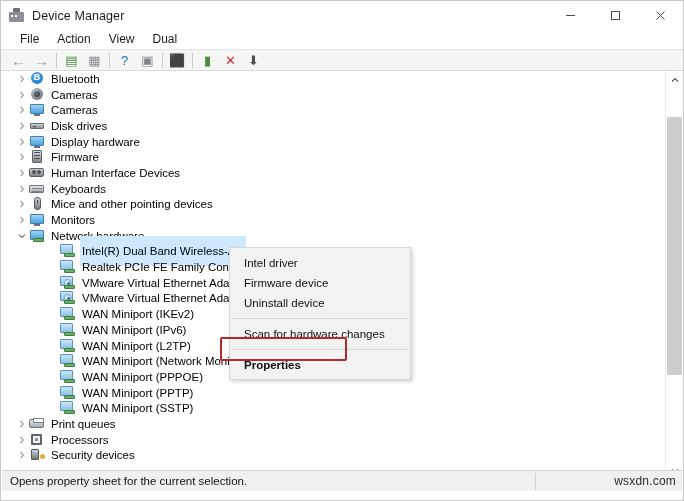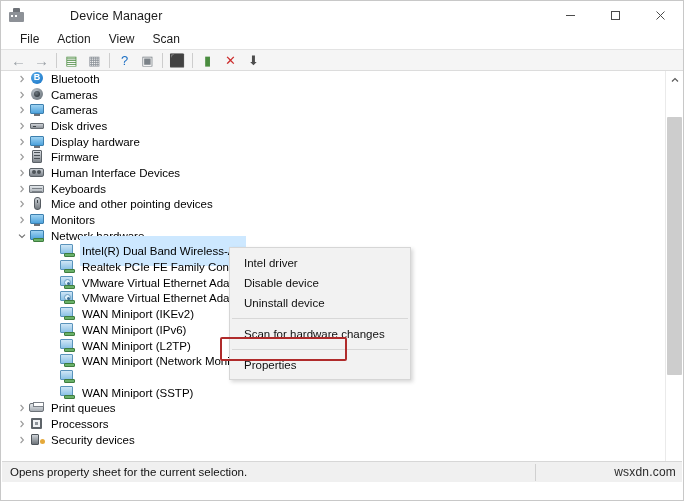--- a/index.html
+++ b/index.html
@@ -16,21 +16,21 @@
     background: #ffffff;
     border: 1px solid #c8c8c8;
     overflow: hidden;
   }
 
   
   #titlebar {
     position: absolute; left: 0; top: 0;
     width: 682px; height: 29px;
     background: #ffffff;
-    display: flex; align-items: center; gap: 38px;
+    display: flex; align-items: center;
   }
   #title-icon {
     margin-left: 7px; margin-right: 7px;
     width: 17px; height: 17px;
     position: relative;
   }
   .dm-icon-body {
     position: absolute; left: 1px; top: 5px;
     width: 15px; height: 10px;
     background: #8d9197;
@@ -311,21 +311,21 @@
     display: flex; align-items: center;
     padding-left: 14px;
     font-size: 11.5px;
     color: #111111;
     white-space: nowrap;
   }
   .ctx-sep {
     height: 1px; background: #d8d8d8;
     margin: 5px 2px 5px 2px;
   }
-  .ctx-item.bold { font-weight: normal; }
+  .ctx-item.bold { font-weight: bold; }
   #ctx-highlight {
     position: absolute;
     left: 219px; top: 336px;
     width: 127px; height: 24px;
     border: 2px solid #b02b2b;
     border-radius: 2px;
     z-index: 30;
     pointer-events: none;
   }
 
@@ -348,21 +348,21 @@
     position: absolute;
     left: 1px; top: 46px;
     width: 15px; height: 258px;
     background: #cdcdcd;
     border-radius: 1px;
   }
 
   
   #statusbar {
     position: absolute;
-    left: 1px; bottom: 18px;
+    left: 1px; bottom: 9px;
     width: 680px; height: 21px;
     background: #f0f0f0;
     border-top: 1px solid #d7d7d7;
     display: flex; align-items: center;
   }
   #status-text {
     font-size: 11.5px; color: #111111;
     padding-left: 8px;
   }
   #status-sep {
@@ -405,21 +405,21 @@
             <line x1="9.5" y1="1.5" x2="1.5" y2="9.5" stroke="#4b4b4b" stroke-width="1"></line>
           </svg>
       </div>
     </div>
   </div>
 
   <div id="menubar">
       <div class="menu-item">File</div>
       <div class="menu-item">Action</div>
       <div class="menu-item">View</div>
-      <div class="menu-item">Scan</div>
+      <div class="menu-item">Dual</div>
     </div>
 
   <div id="toolbar">
       <div class="tb-btn">
         <span style="color: rgb(154, 160, 166); font-size: 15px; font-weight: bold; line-height: 1;">←</span>
       </div>
       <div class="tb-btn">
         <span style="color: rgb(154, 160, 166); font-size: 15px; font-weight: bold; line-height: 1;">→</span>
       </div>
       <div class="tb-sep"></div>
@@ -643,20 +643,29 @@
           <span class="ic-nic-cable"></span>
         </span>
         <span class="row-label">WAN Miniport (Network Monitor)</span>
       </div>
       <div class="row lvl2">
         <span class="twisty"></span>
         <span class="row-icon">
           <span class="ic-nic"></span>
           <span class="ic-nic-cable"></span>
         </span>
+        <span class="row-label">WAN Miniport (PPPOE)</span>
+      </div>
+      <div class="row lvl2">
+        <span class="twisty"></span>
+        <span class="row-icon">
+          <span class="ic-nic"></span>
+          <span class="ic-nic-cable"></span>
+        </span>
+        <span class="row-label">WAN Miniport (PPTP)</span>
       </div>
       <div class="row lvl2">
         <span class="twisty"></span>
         <span class="row-icon">
           <span class="ic-nic"></span>
           <span class="ic-nic-cable"></span>
         </span>
         <span class="row-label">WAN Miniport (SSTP)</span>
       </div>
       <div class="row lvl1">
@@ -703,21 +712,21 @@
     <div id="sb-thumb"></div>
     <div class="sb-arrow" id="sb-arrow-down">
       <svg width="8" height="6" viewBox="0 0 8 6">
           <polyline points="1,1.5 4,4.5 7,1.5" fill="none" stroke="#5a5a5a" stroke-width="1.2"></polyline>
         </svg>
     </div>
   </div>
 
   <div id="ctx-menu">
       <div class="ctx-item">Intel driver</div>
-      <div class="ctx-item">Disable device</div>
+      <div class="ctx-item">Firmware device</div>
       <div class="ctx-item">Uninstall device</div>
       <div class="ctx-sep"></div>
       <div class="ctx-item">Scan for hardware changes</div>
       <div class="ctx-sep"></div>
       <div class="ctx-item bold">Properties</div>
     </div>
   <div id="ctx-highlight" style="border-color: rgb(176, 43, 43);"></div>
 
   <div id="statusbar">
     <div id="status-text">Opens property sheet for the current selection.</div>

